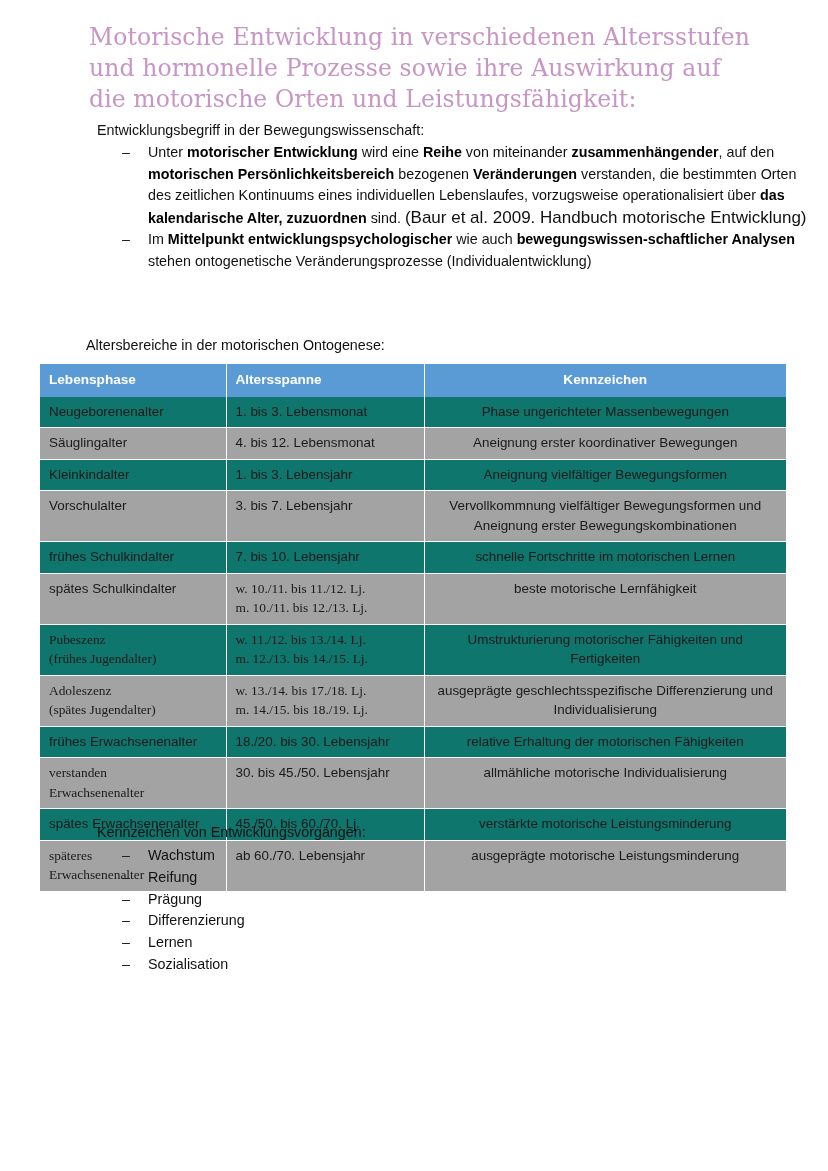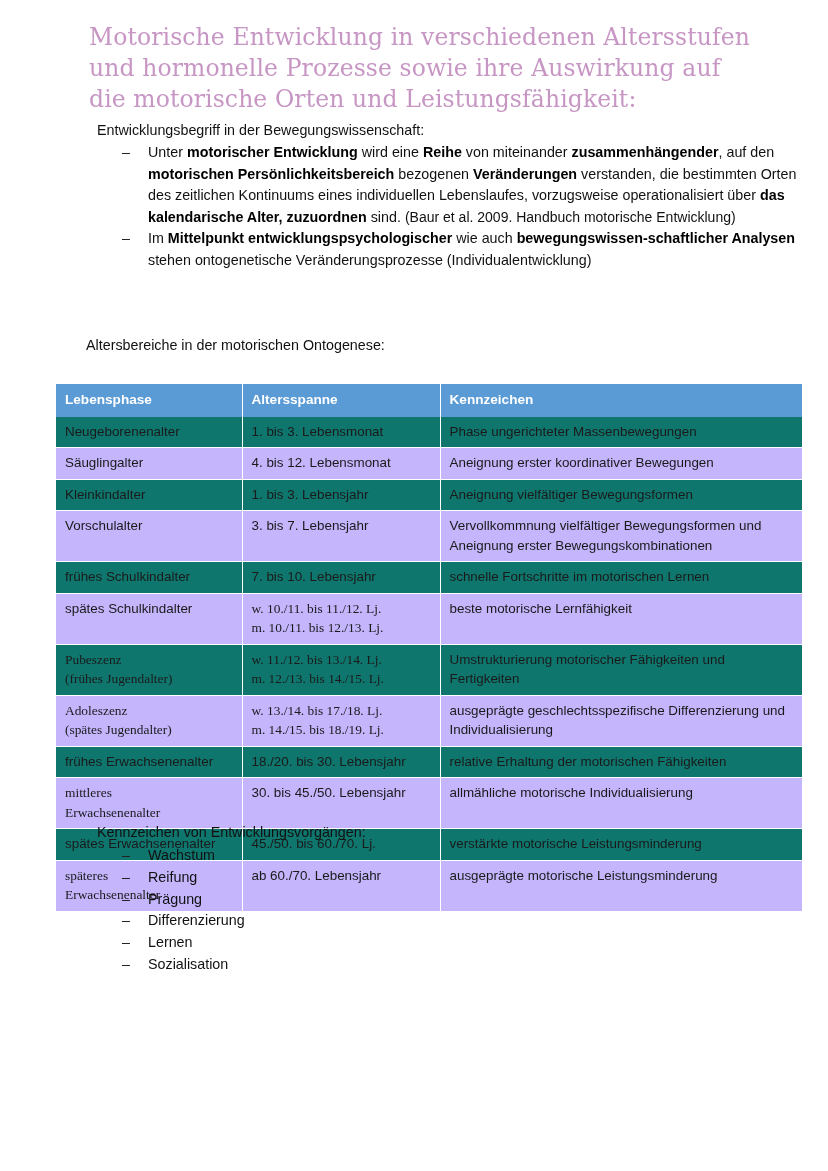--- a/index.html
+++ b/index.html
@@ -63,55 +63,54 @@
     top: 0;
     width: 14px;
     color: #222;
   }
   .bullet .btext { display: block; }
 
   .bullet.tight { line-height: 21.8px; }
 
   b, strong { font-weight: 700; color: #000; }
 
-  .cite { font-size: 14px; text-align: center; }
+  .cite { font-size: 17px; text-align: center; }
 
   
   .tbl {
     position: absolute;
-    left: 56px;
+    left: 40px;
     top: 364px;
     width: 746px;
     border-collapse: collapse;
     font-size: 13.4px;
     color: #1a1a1a;
     table-layout: fixed;
-    margin-top: 20px;
   }
   .tbl th, .tbl td {
     text-align: left;
     vertical-align: top;
     padding: 5px 9px 6px 9px;
     line-height: 19.5px;
     border-right: 1px solid #ffffff;
   }
-  .tbl th:last-child, .tbl td:last-child { border-right: none; }
+  .tbl th:last-child, .tbl td:last-child { border-right: none; text-align: center; }
 
   .tbl thead th {
     background: #5b9bd5;
     color: #ffffff;
     font-weight: 700;
     font-size: 13.6px;
     padding-top: 6px;
     padding-bottom: 7px;
     border-right: 1px solid #ffffff;
   }
 
   .tbl tbody tr.odd td { background: #0f766e; }
-  .tbl tbody tr.even td { background: #c4b5fd; }
+  .tbl tbody tr.even td { background: #a3a3a3; }
   .tbl tbody tr td { border-bottom: 1px solid #ffffff; }
 
   .c1 { width: 186px; }
   .c2 { width: 198px; }
   .c3 { width: 362px; }
 
   .nl { display: block; font-family: Liberation Serif, serif; }
 </style>
 </head>
 <body>
@@ -208,21 +207,21 @@
           </td>
           <td>ausgeprägte geschlechtsspezifische Differenzierung und Individualisierung</td>
         </tr>
         <tr class="odd">
           <td>frühes Erwachsenenalter</td>
           <td>18./20. bis 30. Lebensjahr</td>
           <td>relative Erhaltung der motorischen Fähigkeiten</td>
         </tr>
         <tr class="even">
           <td>
-            <span class="nl">mittleres</span>
+            <span class="nl">verstanden</span>
             <span class="nl">Erwachsenenalter</span>
           </td>
           <td>30. bis 45./50. Lebensjahr</td>
           <td>allmähliche motorische Individualisierung</td>
         </tr>
         <tr class="odd">
           <td>spätes Erwachsenenalter</td>
           <td>45./50. bis 60./70. Lj.</td>
           <td>verstärkte motorische Leistungsminderung</td>
         </tr>

